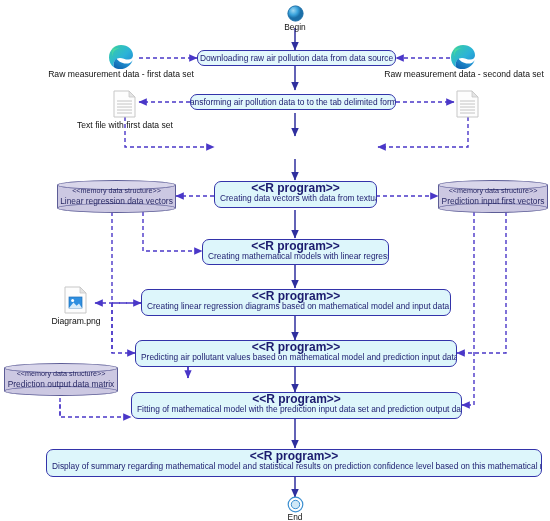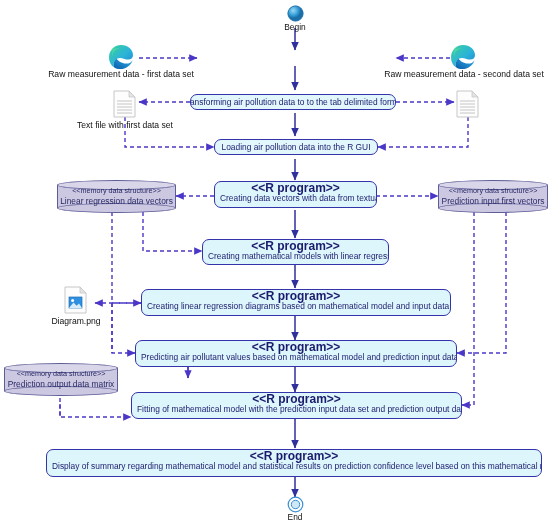--- a/index.html
+++ b/index.html
@@ -174,28 +174,28 @@
     <circle cx="8.5" cy="8.5" r="7.6" fill="url(#gStart)" stroke="#1b6fa8" stroke-width="1"></circle>
   </svg>
   <div class="node-lbl" style="left:275px;top:22px;width:40px;">Begin</div>
 
   <svg style="position:absolute;left:287px;top:496px;" width="17" height="17">
     <circle cx="8.5" cy="8.5" r="7.3" fill="#ffffff" stroke="#3c8fd0" stroke-width="1.2"></circle>
     <circle cx="8.5" cy="8.5" r="4.2" fill="#cfe8f7" stroke="#3c8fd0" stroke-width="1"></circle>
   </svg>
   <div class="node-lbl" style="left:275px;top:512px;width:40px;">End</div>
 
+  <div class="act simple" style="left:197px;top:50px;width:199px;height:16px;">
+    <span class="lbl">Downloading raw air pollution data from data source</span>
+  </div>
 
   <div class="act simple" style="left:190px;top:94px;width:206px;height:16px;">
     <span class="lbl">Transforming air pollution data to to the tab delimited format</span>
   </div>
 
-  <div class="act simple" style="left:214px;top:139px;width:164px;height:16px;">
-    <span class="lbl">Loading air pollution data into the R GUI</span>
-  </div>
 
   <div class="act" style="left:214px;top:181px;width:163px;height:27px;">
     <span class="stereo">&lt;&lt;R program&gt;&gt;</span>
     <span class="lbl">Creating data vectors with data from textual file</span>
   </div>
 
   <div class="act" style="left:202px;top:239px;width:187px;height:26px;">
     <span class="stereo">&lt;&lt;R program&gt;&gt;</span>
     <span class="lbl">Creating mathematical models with linear regression</span>
   </div>

